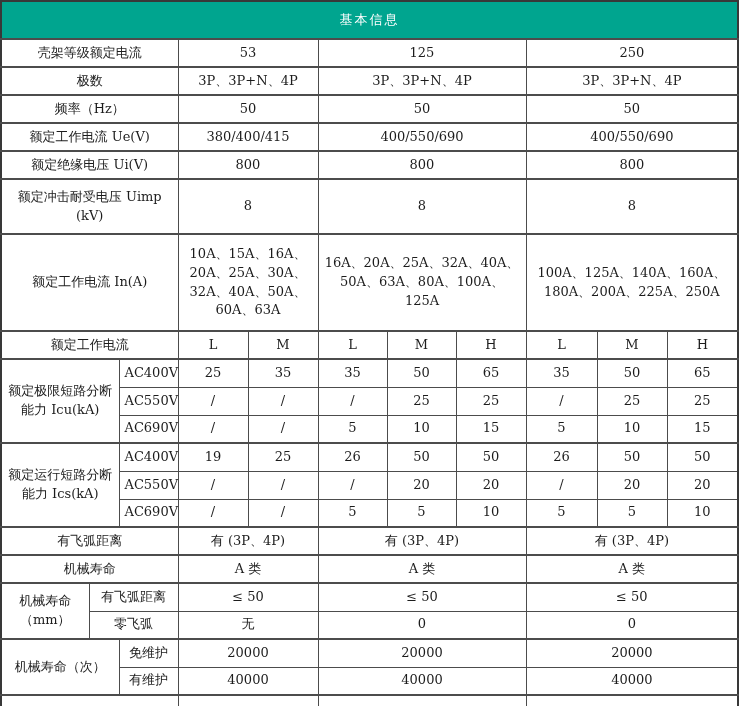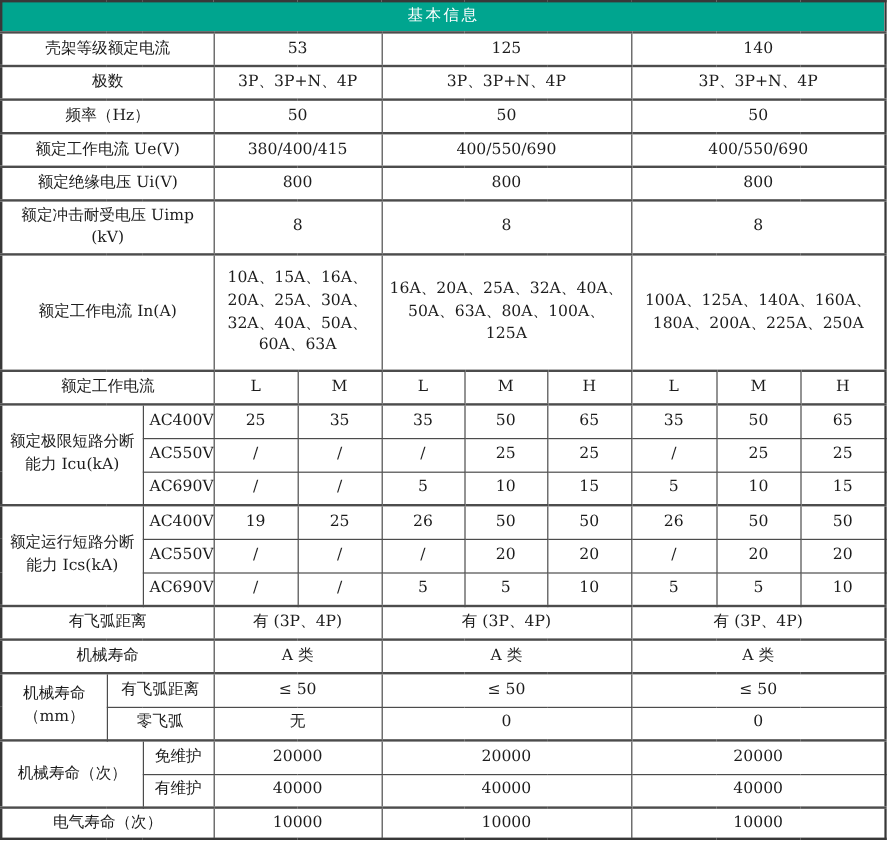--- a/index.html
+++ b/index.html
@@ -18,23 +18,23 @@
     vertical-align: middle;
     font-size: 13px;
     padding: 1px 5px;
     overflow: hidden;
     line-height: 1.45;
   }
   
   tr.sec td { border-top-width: 2px; }
   td.g { border-left-width: 2px; }
   
-  tr.h30 { height: 26px; }
+  tr.h30 { height: 38px; }
   tr.h28 { height: 28px; }
-  tr.h45 { height: 45px; border-radius: 15px; }
+  tr.h45 { height: 55px; border-radius: 15px; }
   tr.h97 { height: 97px; }
   td.title-cell {
     background: #00a58f;
     color: #ffffff;
     font-size: 16px;
     letter-spacing: 2px;
     border: 2px solid #383838;
   }
   td.multi { line-height: 1.85; padding: 2px 8px; }
 </style>
@@ -58,21 +58,21 @@
 
   <tbody>
       <tr class="h30">
     <td colspan="11" class="title-cell">基本信息</td>
   </tr>
 
   <tr class="sec h28">
     <td colspan="3">壳架等级额定电流</td>
     <td colspan="2" class="g">53</td>
     <td colspan="3" class="g">125</td>
-    <td colspan="3" class="g">140</td>
+    <td colspan="3" class="g">250</td>
   </tr>
 
   <tr class="sec h28">
     <td colspan="3">极数</td>
     <td colspan="2" class="g">3P、3P+N、4P</td>
     <td colspan="3" class="g">3P、3P+N、4P</td>
     <td colspan="3" class="g">3P、3P+N、4P</td>
   </tr>
 
   <tr class="sec h28">

